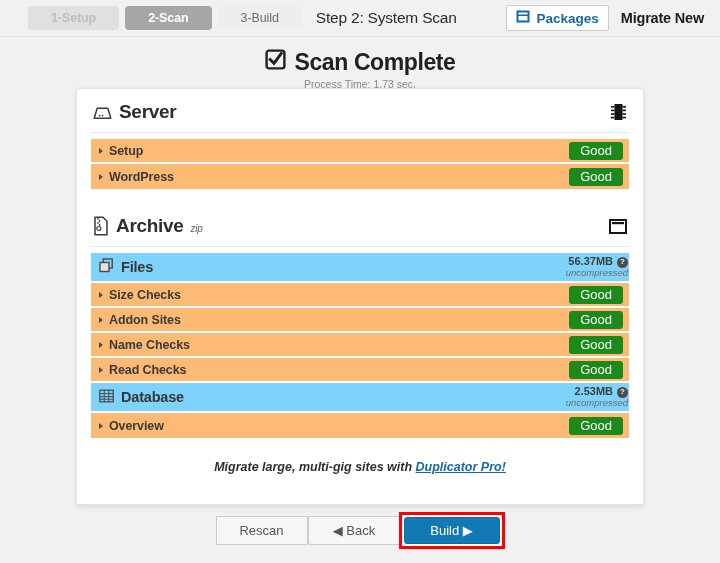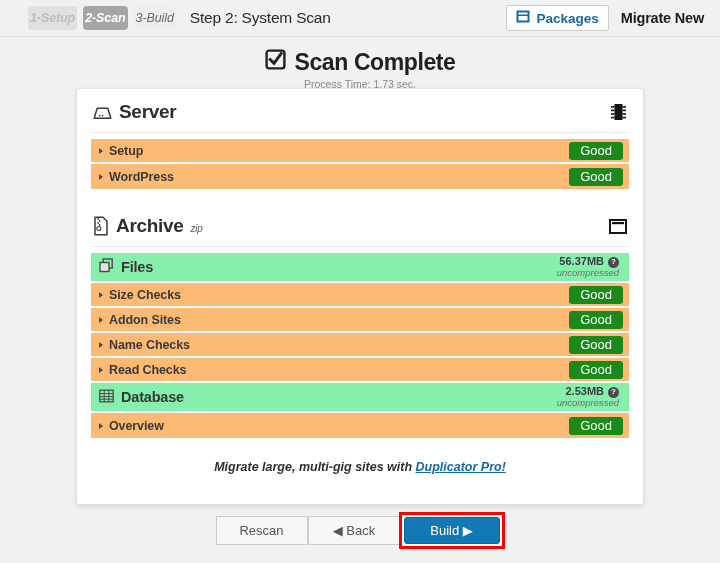--- a/index.html
+++ b/index.html
@@ -17,28 +17,27 @@
     background: #f1f1f1;
     border-bottom: 1px solid #e0e0e0;
     display: flex;
     align-items: center;
     padding: 0 16px 0 28px;
     position: relative;
   }
   .steps { display: flex; align-items: center; gap: 6px; }
   .step {
     height: 24px;
-    padding: 0 2px;
+    padding: 0 23px;
     border-radius: 4px;
     display: flex;
     align-items: center;
     justify-content: center;
     font-size: 12.5px;
     letter-spacing: -0.1px;
-    font-style: italic;
   }
   .step.done    { background: #e0e0e0; color: #bdbdbd; font-weight: bold; }
   .step.current { background: #a6a6a6; color: #ffffff; font-weight: bold; }
   .step.next    { background: #eeeeee; color: #6b6b6b; }
 
   .step-title {
     margin-left: 14px;
     font-size: 15.5px;
     color: #2b2b2b;
     letter-spacing: -0.2px;
@@ -150,24 +149,24 @@
     font-weight: normal;
     border-radius: 3px;
     padding: 2px 11px;
     line-height: 14px;
   }
 
   
   .grow {
     display: flex;
     align-items: center;
-    background: #86efac;
+    background: #7dd3fc;
     border-bottom: 2px solid #ffffff;
     height: 30px;
-    padding: 0 10px 0 8px;
+    padding: 0 1px 0 8px;
   }
   .grow .gtitle {
     display: flex; align-items: center; gap: 7px;
     font-size: 14.5px; font-weight: bold; color: #363636;
     letter-spacing: -0.2px;
   }
   .grow .gmeta { margin-left: auto; text-align: right; line-height: 1.05; }
   .gmeta .size {
     font-size: 11px; font-weight: bold; color: #3d3d3d;
     display: flex; align-items: center; gap: 4px; justify-content: flex-end;

